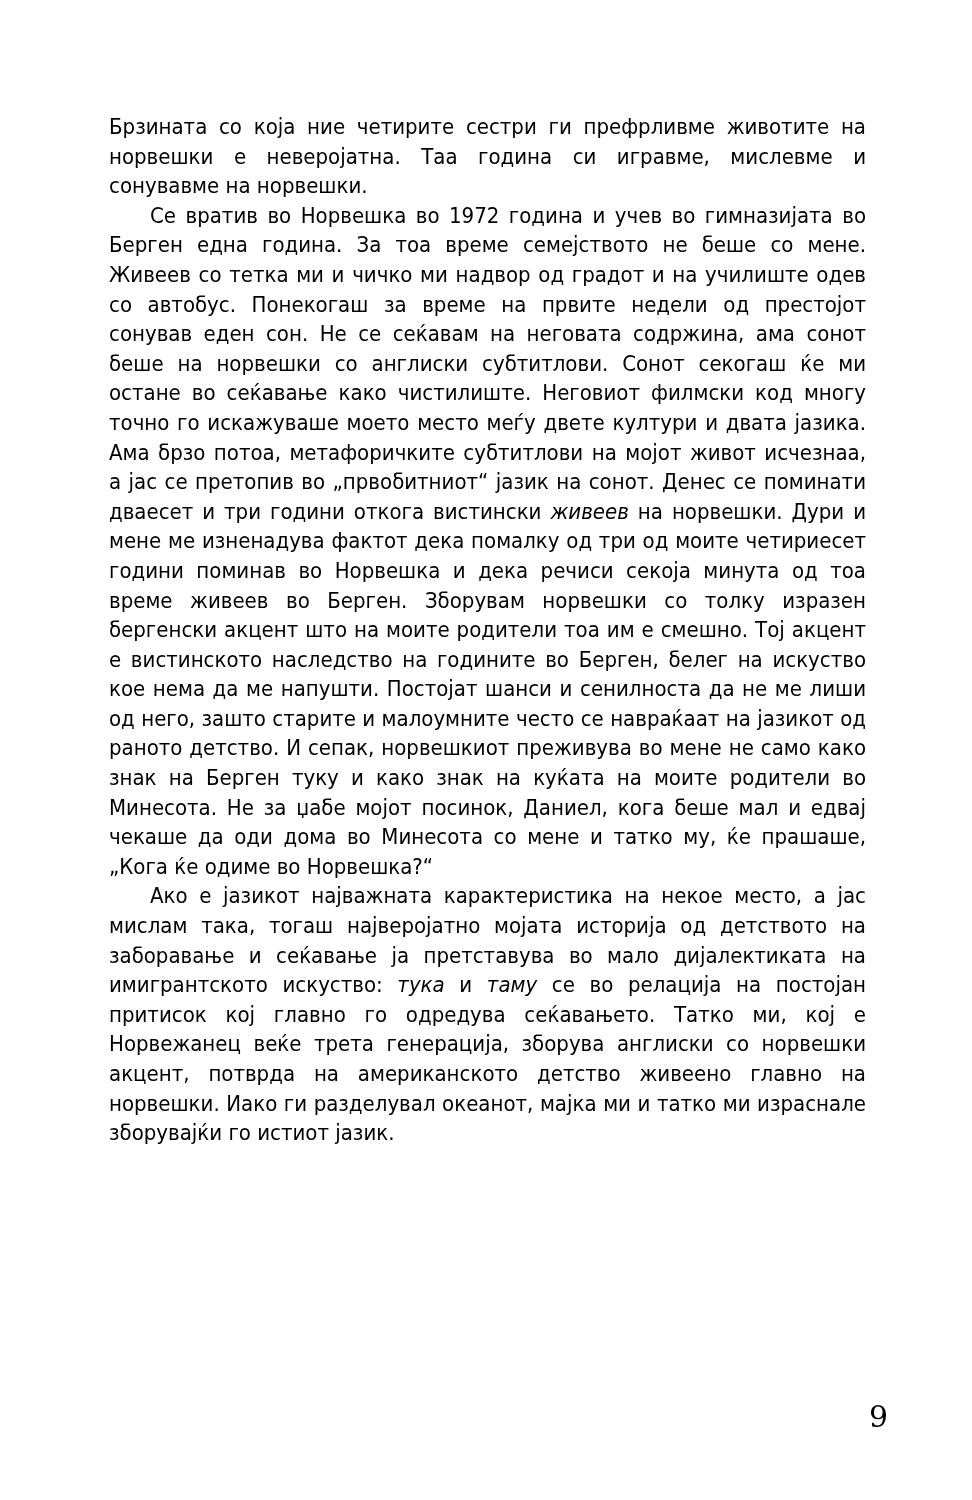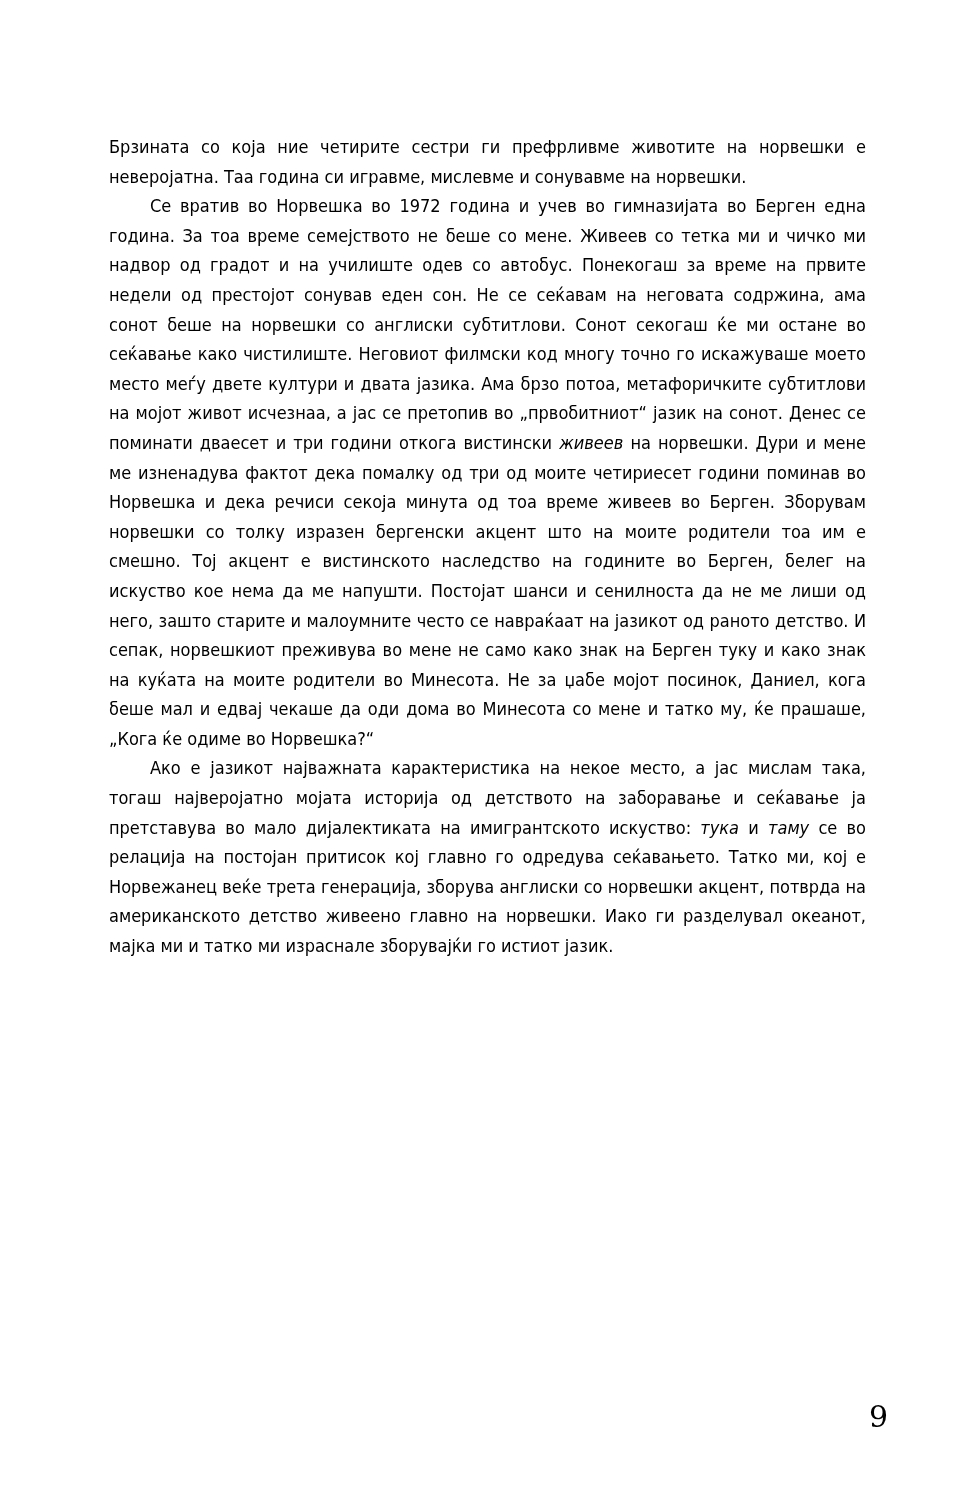--- a/index.html
+++ b/index.html
@@ -14,24 +14,24 @@
     width: 972px;
     height: 1500px;
     background: #ffffff;
     overflow: hidden;
     box-sizing: border-box;
   }
 
   .text-column {
     position: absolute;
     left: 109px;
-    top: 132px;
+    top: 112px;
     width: 757px;
     font-family: "DejaVu Sans Condensed", "Liberation Sans Narrow", "Liberation Sans", sans-serif;
-    font-size: 18px;
+    font-size: 22px;
     line-height: 29.6px;
     color: #000000;
     text-align: justify;
     text-justify: inter-word;
     -webkit-font-smoothing: none;
     font-stretch: condensed;
     letter-spacing: 0px;
     word-spacing: 0px;
     hyphens: manual;
   }

